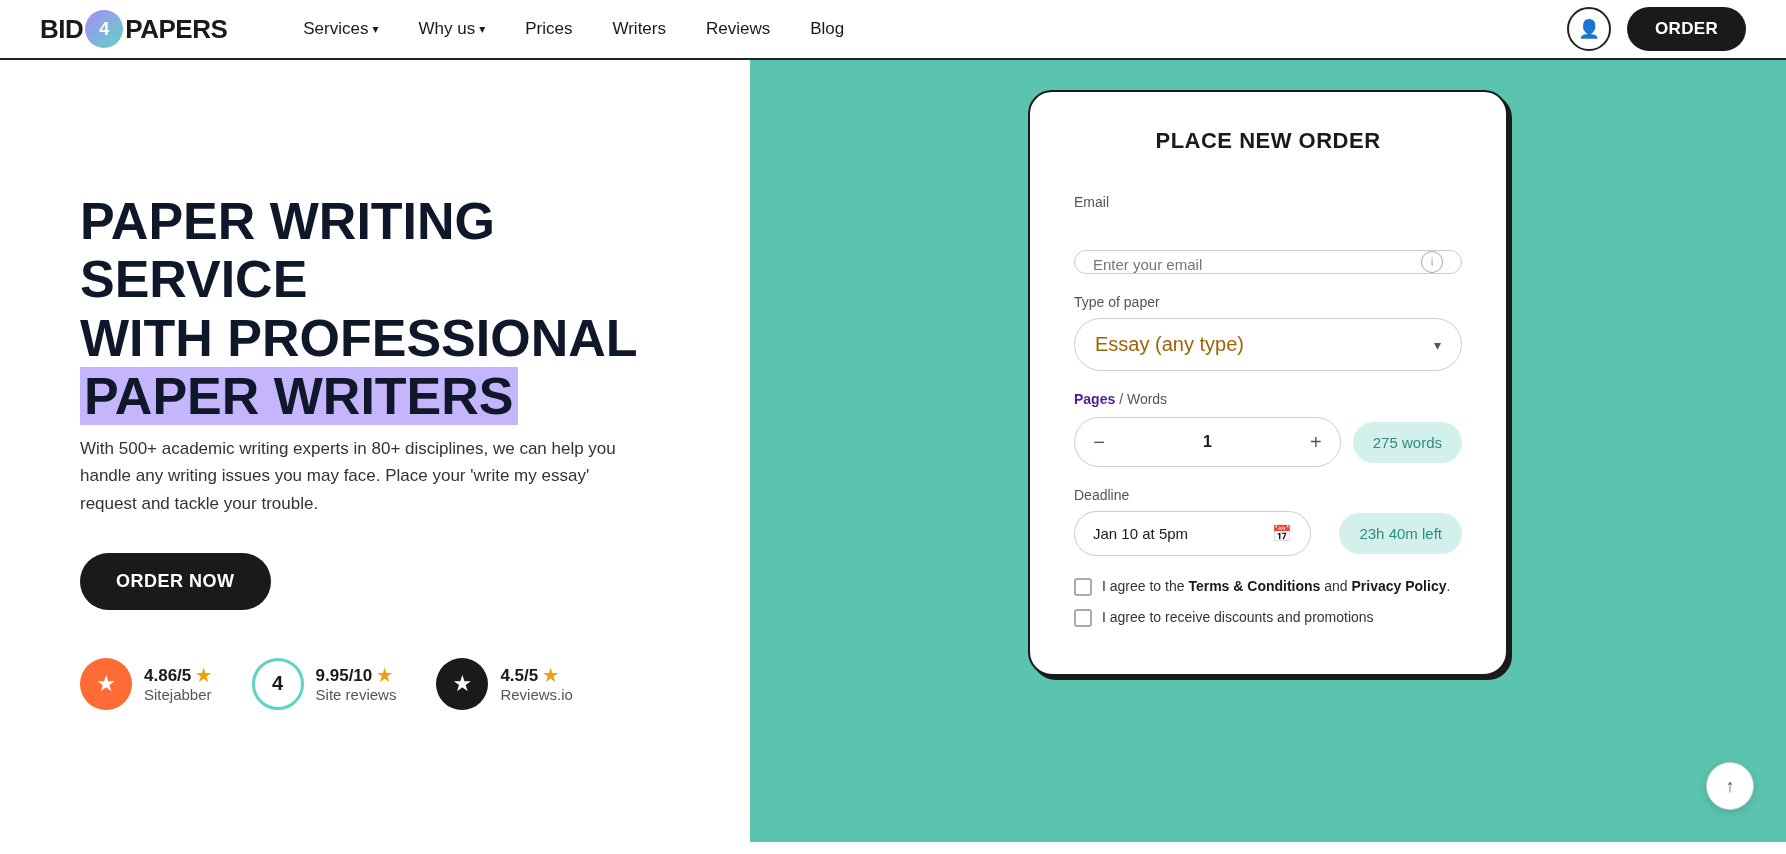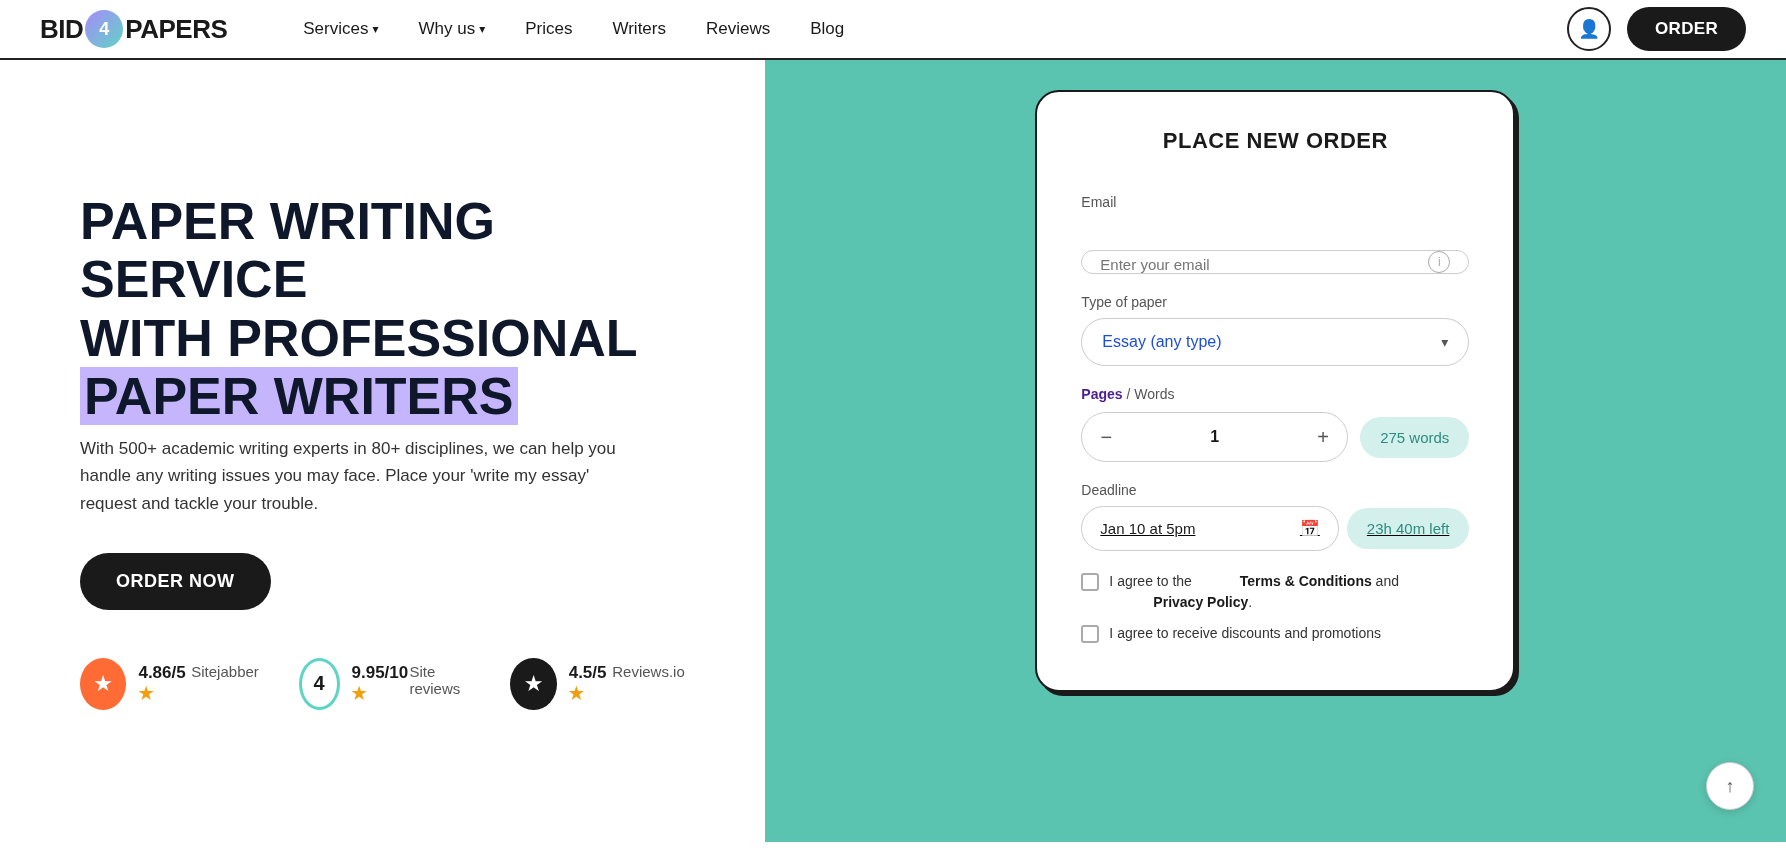--- a/index.html
+++ b/index.html
@@ -81,21 +81,21 @@
       font-size: 22px;
     }
     .badge-sitejabber { background: #ff6b35; color: #fff; }
     .badge-site-reviews {
       width: 52px; height: 52px; border-radius: 50%;
       border: 3px solid #60d4c4;
       display: flex; align-items: center; justify-content: center;
       font-size: 20px; font-weight: 900; color: #1a1a1a; background: #fff;
     }
     .badge-reviews-io { background: #1a1a1a; color: #fff; }
-    .rating-info { display: flex; flex-direction: row; }
+    .rating-info { display: flex; flex-direction: column; }
     .rating-score { font-size: 17px; font-weight: 700; color: #1a1a1a; }
     .rating-source { font-size: 15px; color: #555; }
     .star { color: #f59e0b; }
 
     
     .right-side {
       flex: 1; background: #5bc4b0;
       display: flex; align-items: flex-start; justify-content: center;
       padding: 30px 60px;
       position: relative;
@@ -135,21 +135,21 @@
       border: 1.5px solid #aaa; display: flex; align-items: center;
       justify-content: center; font-size: 12px; color: #aaa;
       flex-shrink: 0;
     }
     .select-wrap {
       border: 1.5px solid #ccc; border-radius: 50px;
       padding: 14px 20px;
       display: flex; align-items: center; justify-content: space-between;
       cursor: pointer; background: #fff;
     }
-    .select-value { font-size: 16px; color: #1d4ed8; }
+    .select-value { font-size: 20px; color: #a16207; }
     .select-chevron { font-size: 14px; color: #555; }
 
     .pages-label {
       font-size: 14px; margin-bottom: 10px; display: block;
     }
     .pages-label .pages-link { color: #4c1d95; font-weight: 600; text-decoration: none; cursor: pointer; }
     .pages-label .slash { color: #555; }
     .pages-label .words-text { color: #555; }
 
     .pages-row { display: flex; align-items: center; gap: 12px; }
@@ -167,21 +167,21 @@
     .stepper-value {
       flex: 1; text-align: center; font-size: 16px;
       font-weight: 600; color: #1a1a1a;
     }
     .words-badge {
       background: #d4f0ec; color: #2d8c7e;
       padding: 12px 20px; border-radius: 50px;
       font-size: 15px; font-weight: 500; white-space: nowrap;
     }
 
-    .deadline-row { display: flex; align-items: center; gap: 8px; text-decoration: underline; }
+    .deadline-row { display: flex; align-items: center; gap: 28px; }
     .deadline-input {
       display: flex; align-items: center; justify-content: space-between;
       border: 1.5px solid #ccc; border-radius: 50px;
       padding: 12px 18px; flex: 1; cursor: pointer;
     }
     .deadline-text { font-size: 15px; color: #1a1a1a; }
     .calendar-icon { font-size: 16px; color: #555; }
     .time-badge {
       background: #d4f0ec; color: #2d8c7e;
       padding: 12px 20px; border-radius: 50px;
@@ -194,21 +194,21 @@
       margin-bottom: 10px;
     }
     .checkbox-box {
       width: 18px; height: 18px; border: 2px solid #aaa;
       border-radius: 3px; flex-shrink: 0; margin-top: 2px;
       cursor: pointer; background: #fff;
     }
     .checkbox-label {
       font-size: 14px; color: #333; line-height: 1.5;
     }
-    .checkbox-label strong { font-weight: 700; color: #1a1a1a; margin-left: 44px; }
+    .checkbox-label strong { font-weight: 700; color: #1a1a1a; }
 
     .place-order-btn {
       width: 100%; background: #1a1a1a; color: #fff;
       border: none; border-radius: 50px;
       padding: 18px; font-size: 18px; font-weight: 800;
       cursor: pointer; letter-spacing: 0.5px; margin-top: 8px;
     }
 
     
     .scroll-top {

